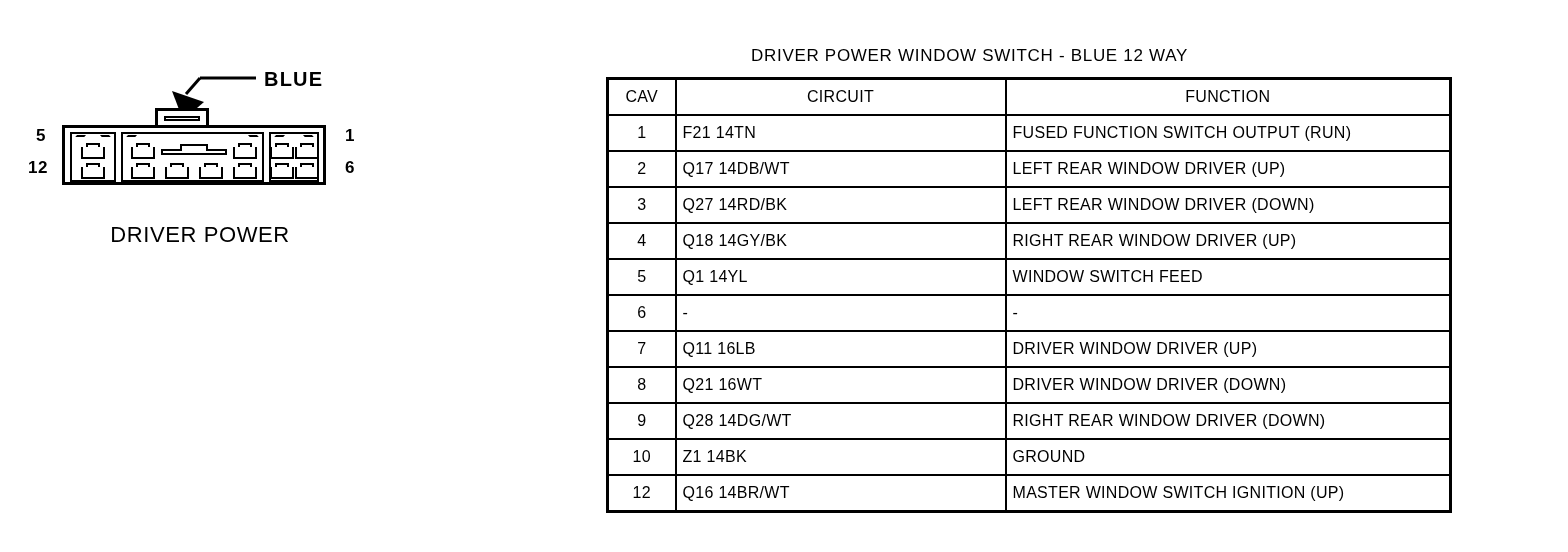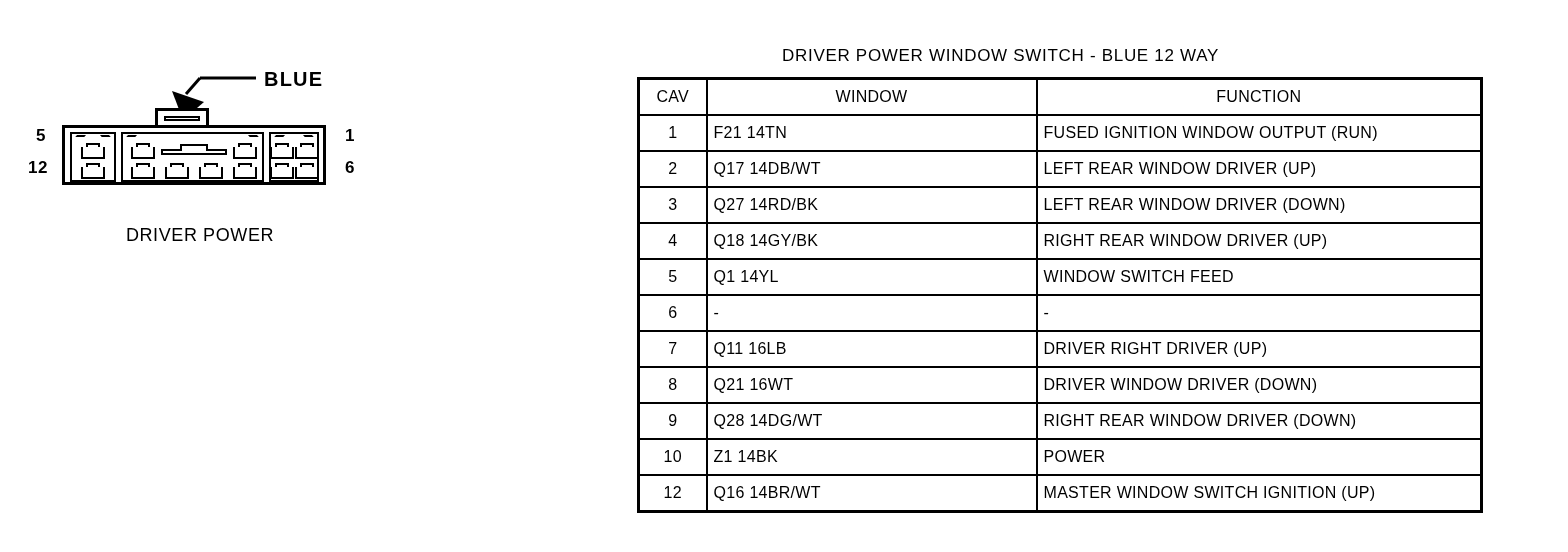--- a/index.html
+++ b/index.html
@@ -188,29 +188,29 @@
   #pin-label-12 { left: 28px;  top: 136px; }
   #pin-label-1  { left: 345px; top: 104px; }
   #pin-label-6  { left: 345px; top: 136px; }
 
   #connector-caption {
     position: absolute;
     left: 30px;
     top: 196px;
     width: 340px;
     text-align: center;
-    font-size: 18px;
+    font-size: 22px;
     line-height: 34px;
     letter-spacing: 0.6px;
   }
 
   
   #table-panel {
     position: absolute;
-    left: 637px;
+    left: 606px;
     top: 46px;
     width: 727px;
   }
   #table-title {
     text-align: center;
     font-size: 17px;
     letter-spacing: 0.7px;
     margin-bottom: 11px;
     white-space: nowrap;
   }
@@ -359,29 +359,29 @@
 
   <table class="pinout">
     <colgroup>
       <col class="c-cav">
         <col class="c-circ">
         <col class="c-func">
     </colgroup>
     <thead>
       <tr>
         <th>CAV</th>
-        <th>WINDOW</th>
+        <th>CIRCUIT</th>
         <th>FUNCTION</th>
       </tr>
     </thead>
     <tbody id="pinout-tbody">
         <tr>
           <td class="cav-cell">1</td>
           <td class="circ-cell">F21 14TN</td>
-          <td class="func-cell">FUSED IGNITION WINDOW OUTPUT (RUN)</td>
+          <td class="func-cell">FUSED FUNCTION SWITCH OUTPUT (RUN)</td>
         </tr>
         <tr>
           <td class="cav-cell">2</td>
           <td class="circ-cell">Q17 14DB/WT</td>
           <td class="func-cell">LEFT REAR WINDOW DRIVER (UP)</td>
         </tr>
         <tr>
           <td class="cav-cell">3</td>
           <td class="circ-cell">Q27 14RD/BK</td>
           <td class="func-cell">LEFT REAR WINDOW DRIVER (DOWN)</td>
@@ -397,36 +397,36 @@
           <td class="func-cell">WINDOW SWITCH FEED</td>
         </tr>
         <tr>
           <td class="cav-cell">6</td>
           <td class="circ-cell">-</td>
           <td class="func-cell">-</td>
         </tr>
         <tr>
           <td class="cav-cell">7</td>
           <td class="circ-cell">Q11 16LB</td>
-          <td class="func-cell">DRIVER RIGHT DRIVER (UP)</td>
+          <td class="func-cell">DRIVER WINDOW DRIVER (UP)</td>
         </tr>
         <tr>
           <td class="cav-cell">8</td>
           <td class="circ-cell">Q21 16WT</td>
           <td class="func-cell">DRIVER WINDOW DRIVER (DOWN)</td>
         </tr>
         <tr>
           <td class="cav-cell">9</td>
           <td class="circ-cell">Q28 14DG/WT</td>
           <td class="func-cell">RIGHT REAR WINDOW DRIVER (DOWN)</td>
         </tr>
         <tr>
           <td class="cav-cell">10</td>
           <td class="circ-cell">Z1 14BK</td>
-          <td class="func-cell">POWER</td>
+          <td class="func-cell">GROUND</td>
         </tr>
         <tr>
           <td class="cav-cell">12</td>
           <td class="circ-cell">Q16 14BR/WT</td>
           <td class="func-cell">MASTER WINDOW SWITCH IGNITION (UP)</td>
         </tr>
       </tbody>
   </table>
 
 </div>

